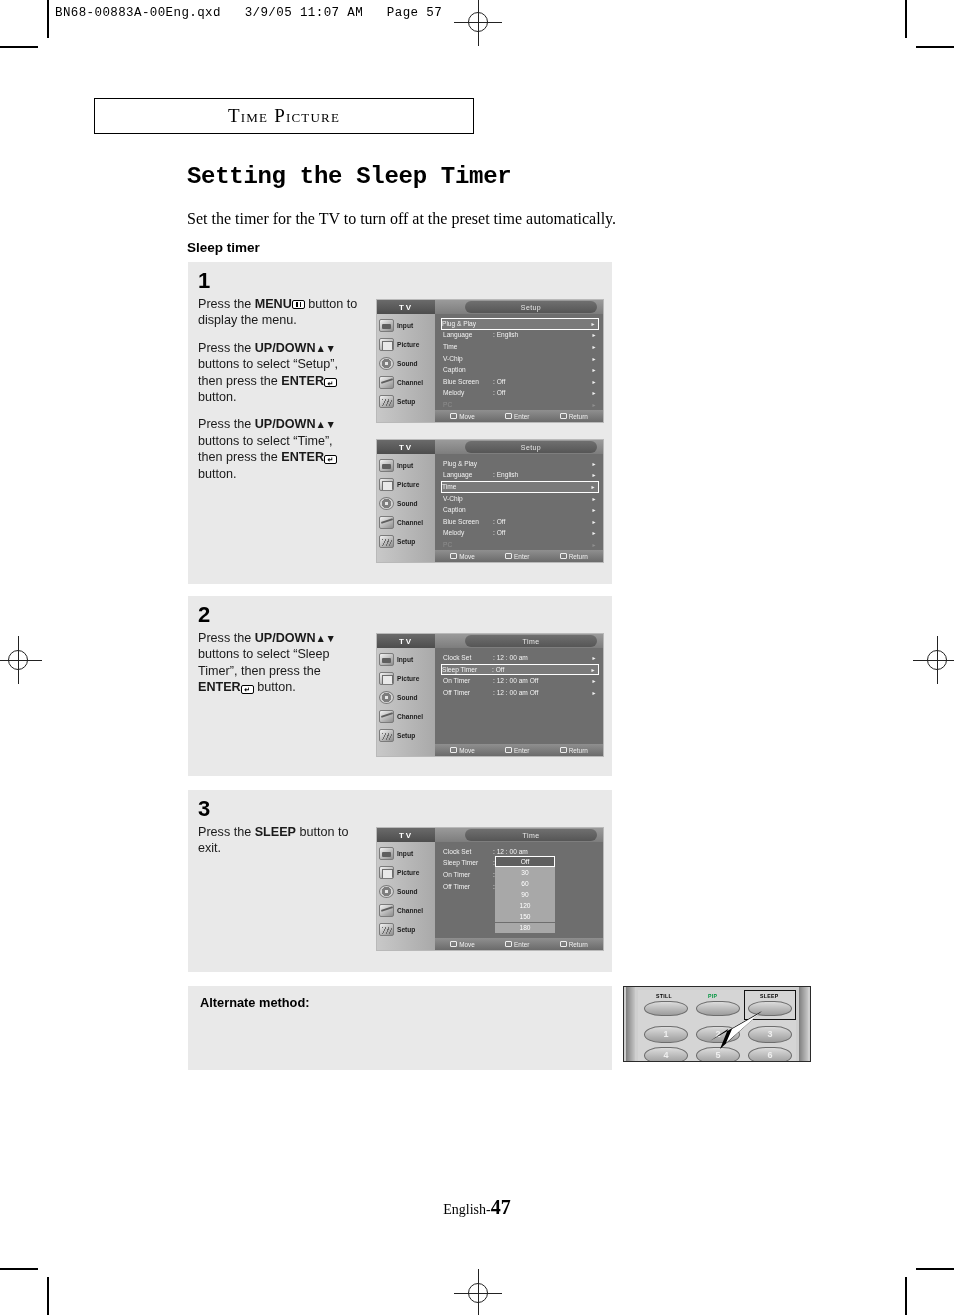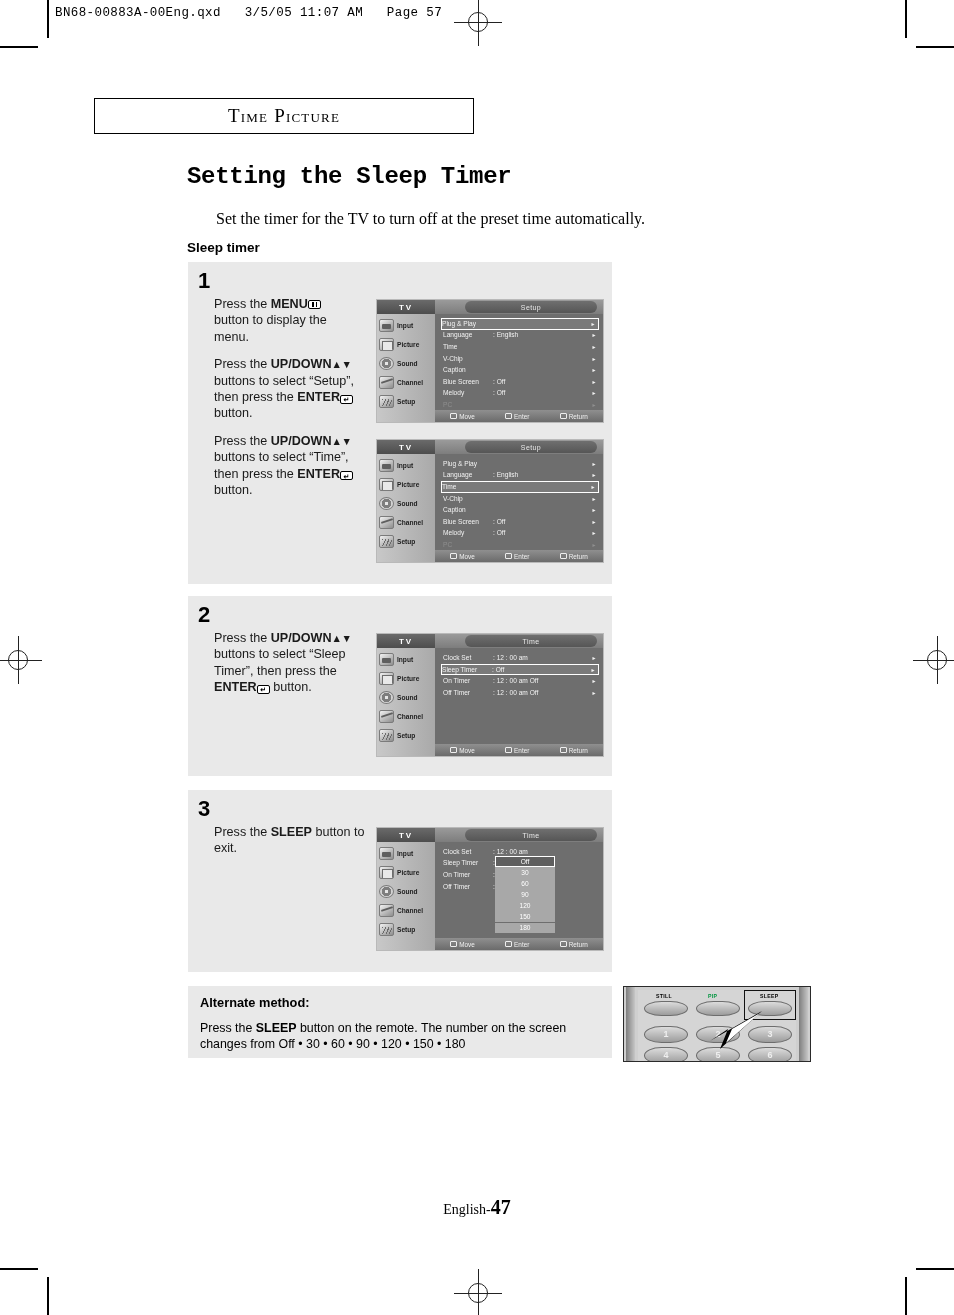--- a/index.html
+++ b/index.html
@@ -40,36 +40,36 @@
     font-size:19px; font-variant:small-caps; letter-spacing:1.2px;
   }
 
   
   .h1 {
     position:absolute; left:187px; top:163px;
     font-size:24px; font-weight:bold; letter-spacing:-0.3px;font-family:Liberation Mono, monospace;
   }
   .sub {
     position:absolute; left:187px; top:210px;
-    font-family:"Liberation Serif", serif; font-size:16px;margin-left:29px;
+    font-family:"Liberation Serif", serif; font-size:16px;
   }
   .h2 {
     position:absolute; left:187px; top:240px;
     font-size:13.5px; font-weight:bold;
   }
 
   
   .panel { position:absolute; background:#e9e9e9; }
   .stepnum {
     position:absolute; font-size:22px; font-weight:bold; line-height:1;
   }
   .steptext {
     position:absolute; font-size:12.6px; line-height:16.4px; color:#1a1a1a;
   }
-  .steptext p { margin:0 0 11px 16px; }
+  .steptext p { margin:0 0 11px 0; }
   .steptext p:last-child { margin-bottom:0; }
   b { font-weight:bold; }
 
   
   .kmenu, .kenter {
     display:inline-block; vertical-align:-1px;
     border:1.2px solid #000; border-radius:2px;
     background:#fff; color:#000; text-align:center;
     font-weight:bold; line-height:1;
   }
@@ -174,21 +174,21 @@
     height:10.5px; margin-bottom:0.6px;
     background:#a8a8a8; color:#ffffff;
     font-size:6.6px; display:flex; align-items:center; justify-content:center;
   }
   .osd-drop .opt.first {
     background:#5f5f5f; border:1.2px solid #ffffff;
   }
 
   
   .altbox {
-    position:absolute; left:188px; top:986px; width:424px; height:72px;
+    position:absolute; left:188px; top:986px; width:424px; height:84px;
     background:#e9e9e9;
   }
   .alt-title { position:absolute; left:12px; top:9px; font-size:12.8px; font-weight:bold; }
   .alt-text  { position:absolute; left:12px; top:34px; width:400px; font-size:12.4px; line-height:16.4px; }
 
   
   .remote {
     position:absolute; left:623px; top:986px; width:188px; height:76px;
     background:#cfcfcf; border:1.5px solid #2a2a2a; overflow:hidden;
   }
@@ -242,21 +242,21 @@
   <div class="circle"></div>
     <div class="vline"></div>
     <div class="hline"></div>
 </div>
 <div class="regmark" style="left:465px;top:1280px;">
   <div class="circle"></div>
     <div class="vline"></div>
     <div class="hline"></div>
 </div>
 
-<div class="filehdr">BN68-00883A-00Eng.qxd   3/5/05 11:07 AM   Page 57</div>
+<div class="filehdr">BN68-00883A-00Eng.qxd   3/9/05 11:07 AM   Page 57</div>
 
 <div class="titlebox">
   <span>Time Picture</span>
 </div>
 
 <div class="h1">Setting the Sleep Timer</div>
 <div class="sub">Set the timer for the TV to turn off at the preset time automatically.</div>
 <div class="h2">Sleep timer</div>
 
 <div class="panel" style="left:188px;top:262px;width:424px;height:322px;"></div>
@@ -540,21 +540,20 @@
     </div>
     <div class="osd-bottom">
       <span><i class="bico"></i>Move</span>
       <span><i class="bico"></i>Enter</span>
       <span><i class="bico"></i>Return</span>
     </div>
   </div>
 
 <div class="altbox">
   <div class="alt-title">Alternate method:</div>
-  <div class="alt-text">Press the <b>SLEEP</b> button on the remote. The number on the screen changes from Off • 30 • 60 • 90 • 120 • 150 • 180</div>
 </div>
 
 <div class="remote">
   <div class="sidebar-l"></div>
   <div class="sidebar-r"></div>
   <div class="remote-inner">
       <div class="rlabel" style="left:18px;top:3px;">STILL</div>
       <div class="rbtn" style="left:6px;top:11px;width:44px;height:15px;"></div>
       <div class="rlabel green" style="left:70px;top:3px;">PIP</div>
       <div class="rbtn" style="left:58px;top:11px;width:44px;height:15px;"></div>

